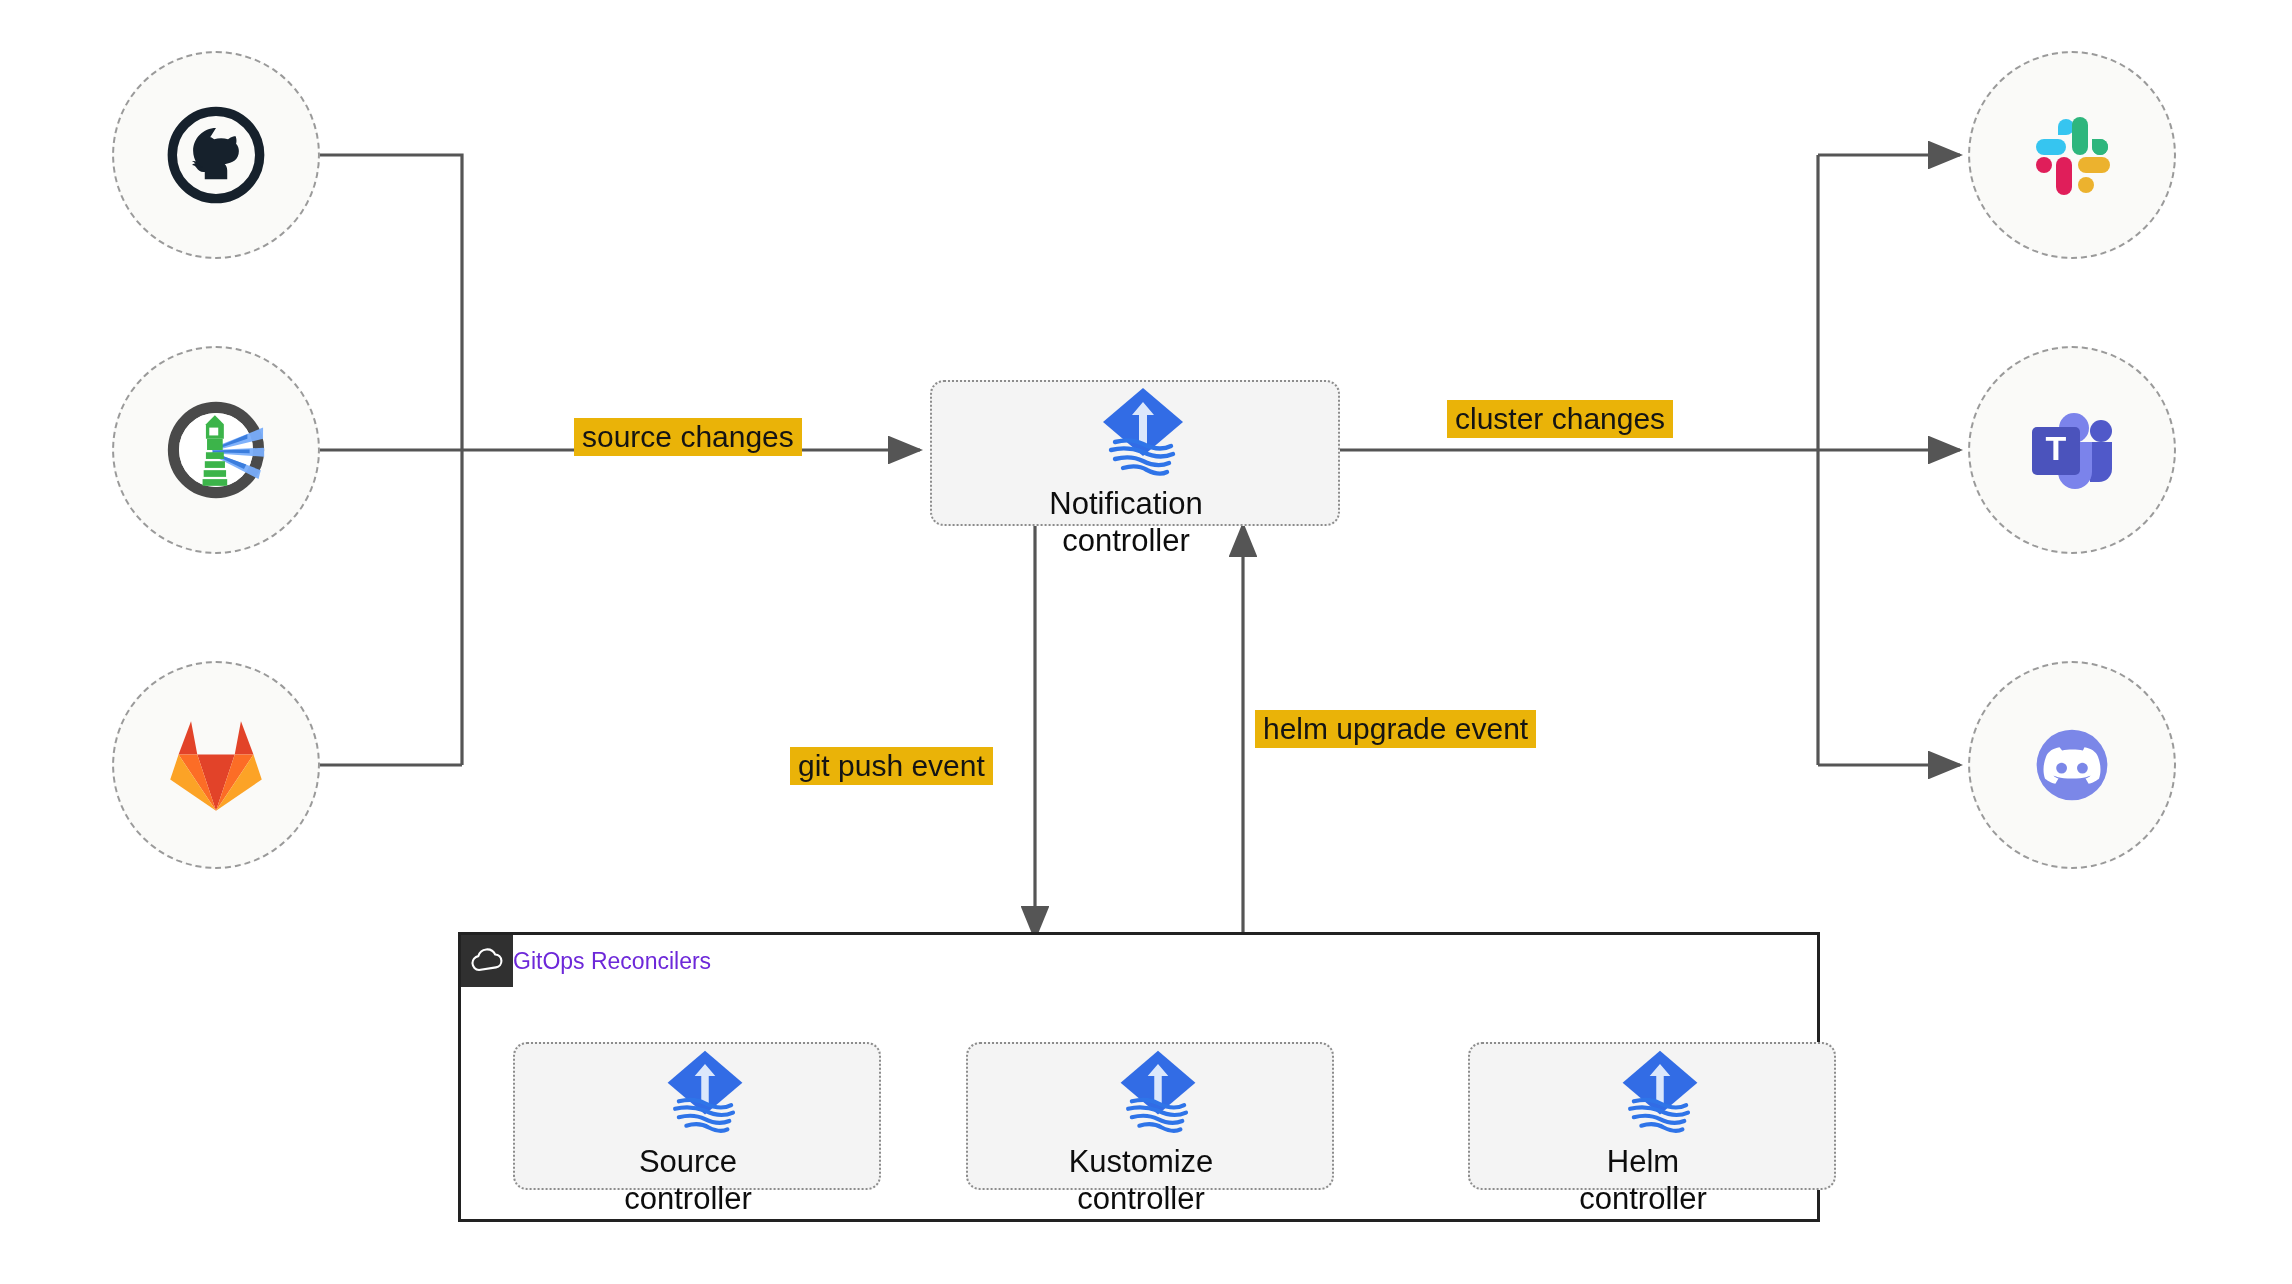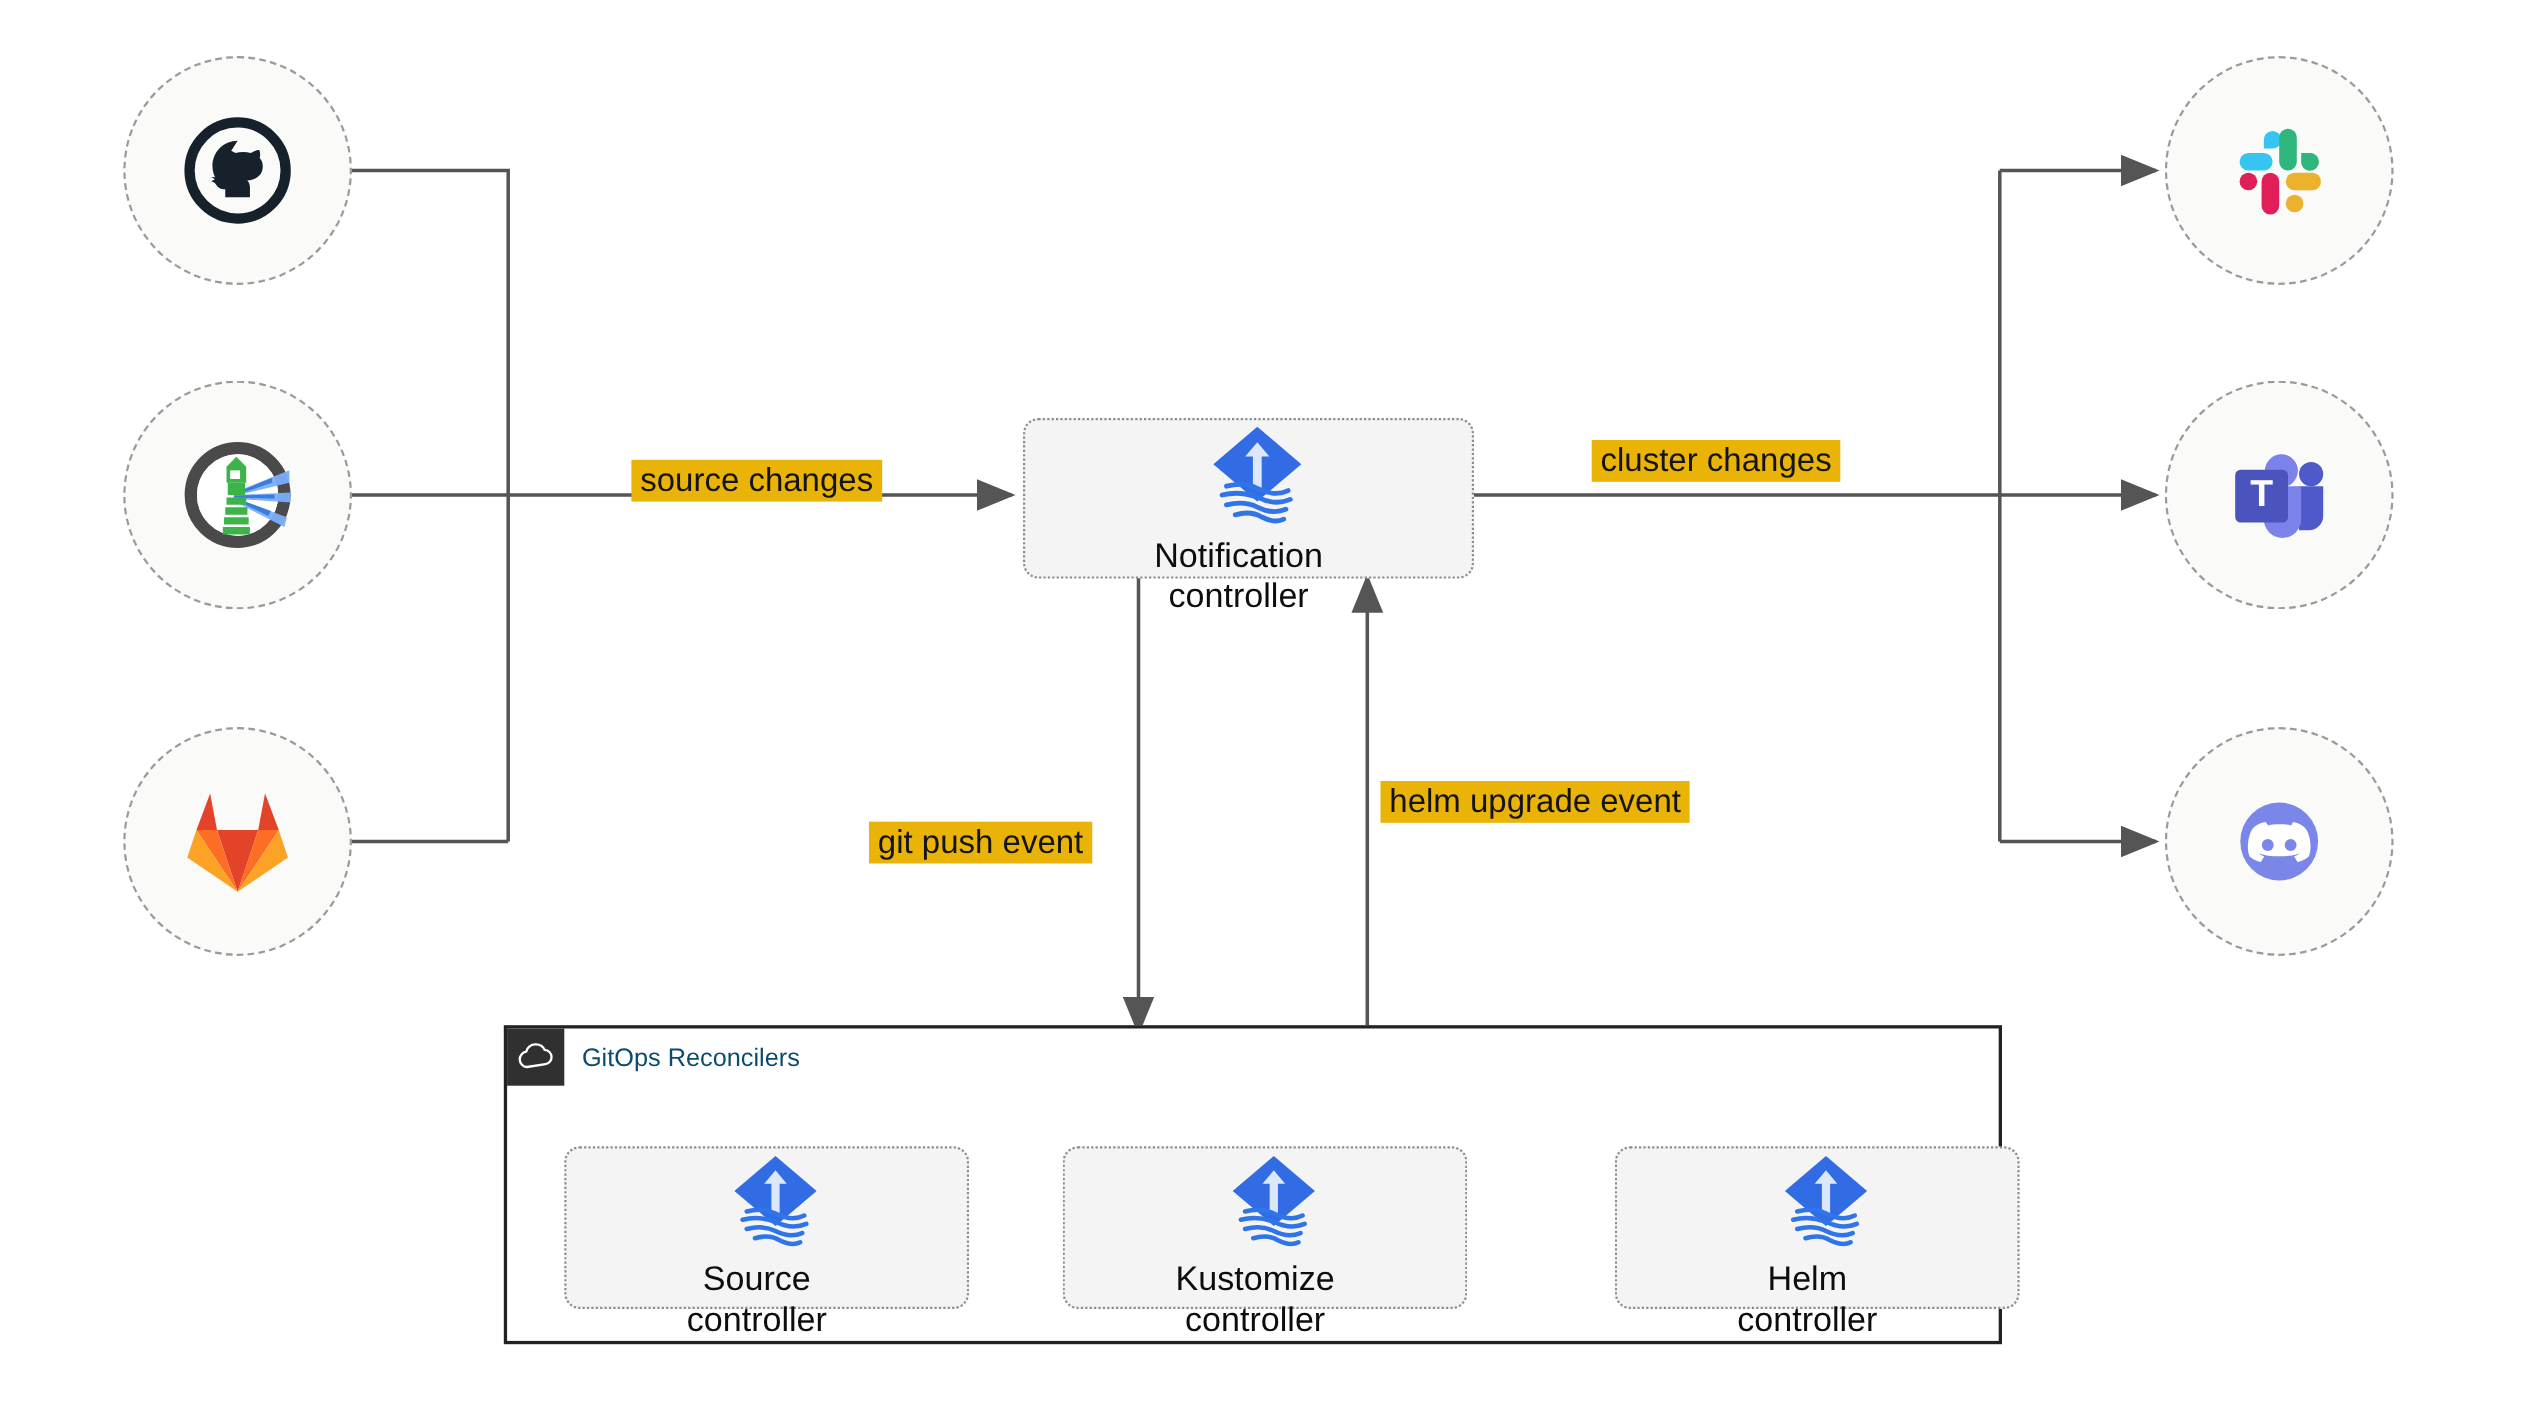--- a/index.html
+++ b/index.html
@@ -94,22 +94,21 @@
     width: 52px;
     height: 52px;
     background: #303030;
     display: flex;
     align-items: center;
     justify-content: center;
     flex: 0 0 auto;
   }
   #gitops-title {
     font-size: 23px;
-    color: #0c4a6e;
-    margin-left: 16px;
+    color: #6d28d9;
     white-space: nowrap;
   }
 
   
   .edge-label {
     position: absolute;
     font-size: 30px;
     color: #141414;
     white-space: nowrap;
     background: #eab308;

